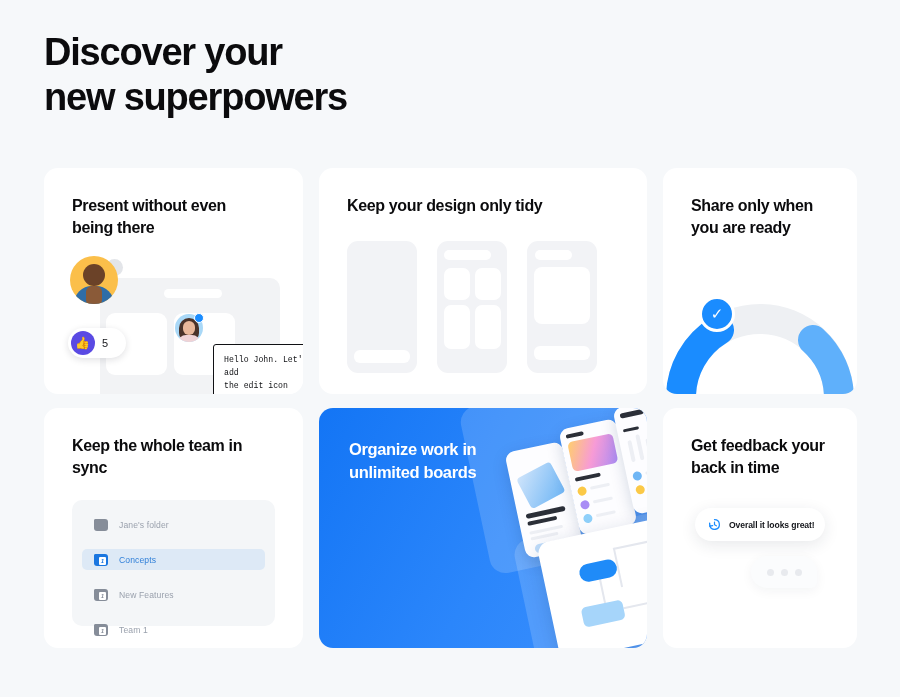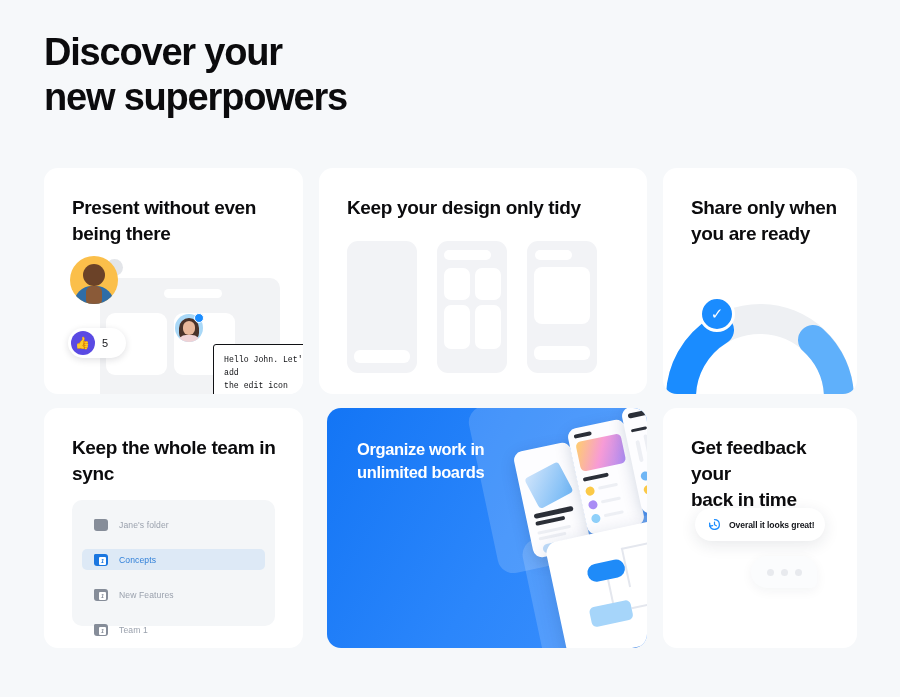--- a/index.html
+++ b/index.html
@@ -25,21 +25,21 @@
     grid-template-rows: 226px 1fr;
     column-gap: 16px; row-gap: 14px;
   }
 
   .card {
     background: #ffffff; border-radius: 14px; position: relative;
     overflow: hidden;
   }
   .card-title {
     position: absolute; left: 28px; top: 27px; right: 18px;
-    font-size: 19px; font-weight: 700; line-height: 1.38;
+    font-size: 16px; font-weight: 700; line-height: 1.38;
     letter-spacing: -0.35px; color: #0b0b0d; white-space: pre-line;
   }
 
   
   .c1 { grid-column: 1; grid-row: 1; }
   .c1 .art { position: absolute; left: 0; top: 88px; width: 259px; height: 138px; }
   .ghost-board {
     position: absolute; left: 56px; top: 22px; width: 180px; height: 116px;
     background: #f2f3f5; border-radius: 10px 10px 0 0;
   }
@@ -129,21 +129,21 @@
   .folder-row.active .folder-label { color: #2f7fd8; }
   .fi { width: 14px; height: 12px; position: relative; flex: 0 0 14px; }
   .fi .bk { position:absolute; left:0; top:0; width:14px; height:12px; background:#868d99; border-radius:2px 3px 3px 3px; }
   .fi .tb { position:absolute; left:0; top:0; width:6px; height:3px; background:#868d99; border-radius:2px 2px 0 0; }
   .fi .bd { position:absolute; right:2px; bottom:1px; width:7px; height:8px; background:#fff; border-radius:1px;
             font-size:6px; line-height:8px; text-align:center; color:#868d99; font-weight:700; }
   .folder-row.active .fi .bk, .folder-row.active .fi .tb { background:#1a76e0; }
   .folder-row.active .fi .bd { color:#1a76e0; }
 
   
-  .c5 { grid-column: 2; grid-row: 2; background: linear-gradient(120deg,#1375f5 0%,#2b86fb 55%,#3c90fd 100%); margin-left: 8px; }
+  .c5 { grid-column: 2; grid-row: 2; background: linear-gradient(120deg,#1375f5 0%,#2b86fb 55%,#3c90fd 100%); }
   .c5 .card-title { color: #fff; font-size: 16.5px; left: 30px; top: 30px; line-height: 1.4; }
   .b-panel { position: absolute; background: rgba(255,255,255,.16); border-radius: 16px; }
   .b-panel.top { left: 154px; top: -24px; width: 230px; height: 170px; transform: rotate(-12deg); }
   .b-panel.bot { left: 206px; top: 112px; width: 200px; height: 150px; transform: rotate(-12deg); }
   .b-phone { position: absolute; background: #fdfdff; border-radius: 9px; box-shadow: 0 5px 16px rgba(10,40,90,.18); }
   .b-phone.f1 { left: 196px; top: 38px; width: 58px; height: 108px; transform: rotate(-12deg); }
   .b-phone.f2 { left: 250px; top: 15px; width: 58px; height: 108px; transform: rotate(-12deg); }
   .b-phone.f3 { left: 304px; top: -6px; width: 58px; height: 108px; transform: rotate(-12deg); }
   .b-card { position: absolute; left: 228px; top: 118px; width: 160px; height: 120px;
             background:#fff; border-radius: 12px; transform: rotate(-12deg); box-shadow: 0 6px 20px rgba(10,40,90,.18); }

